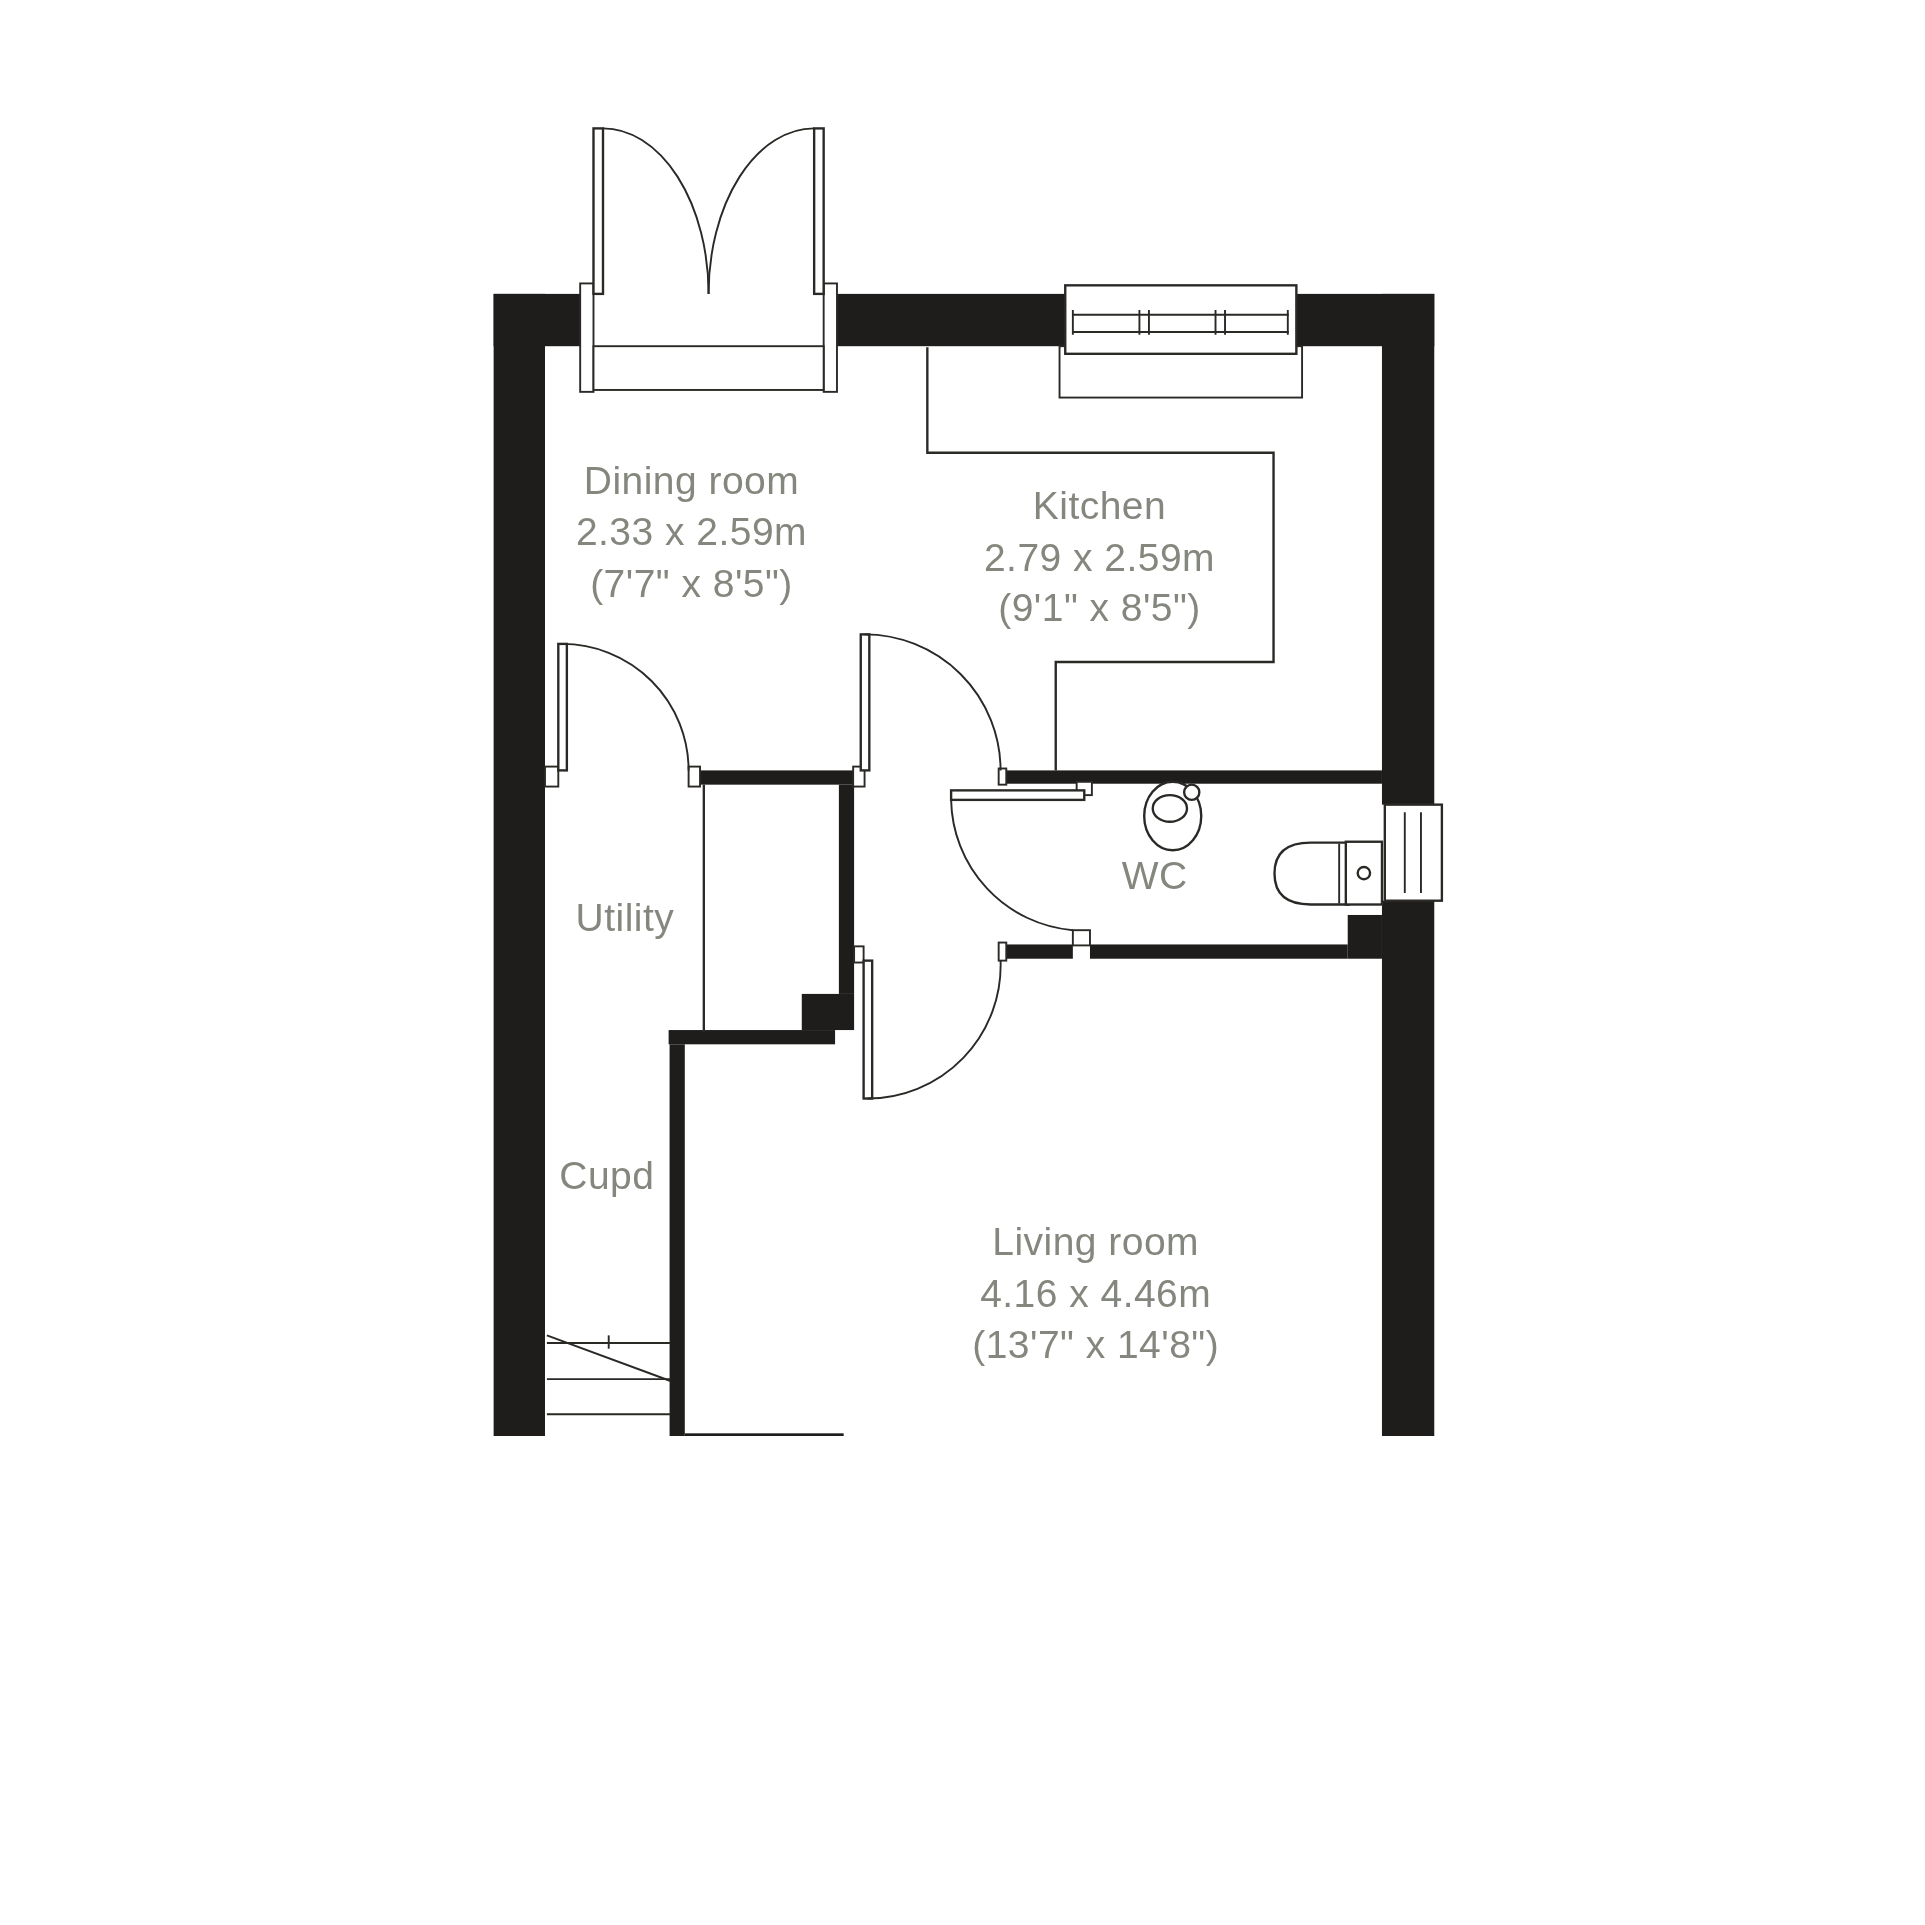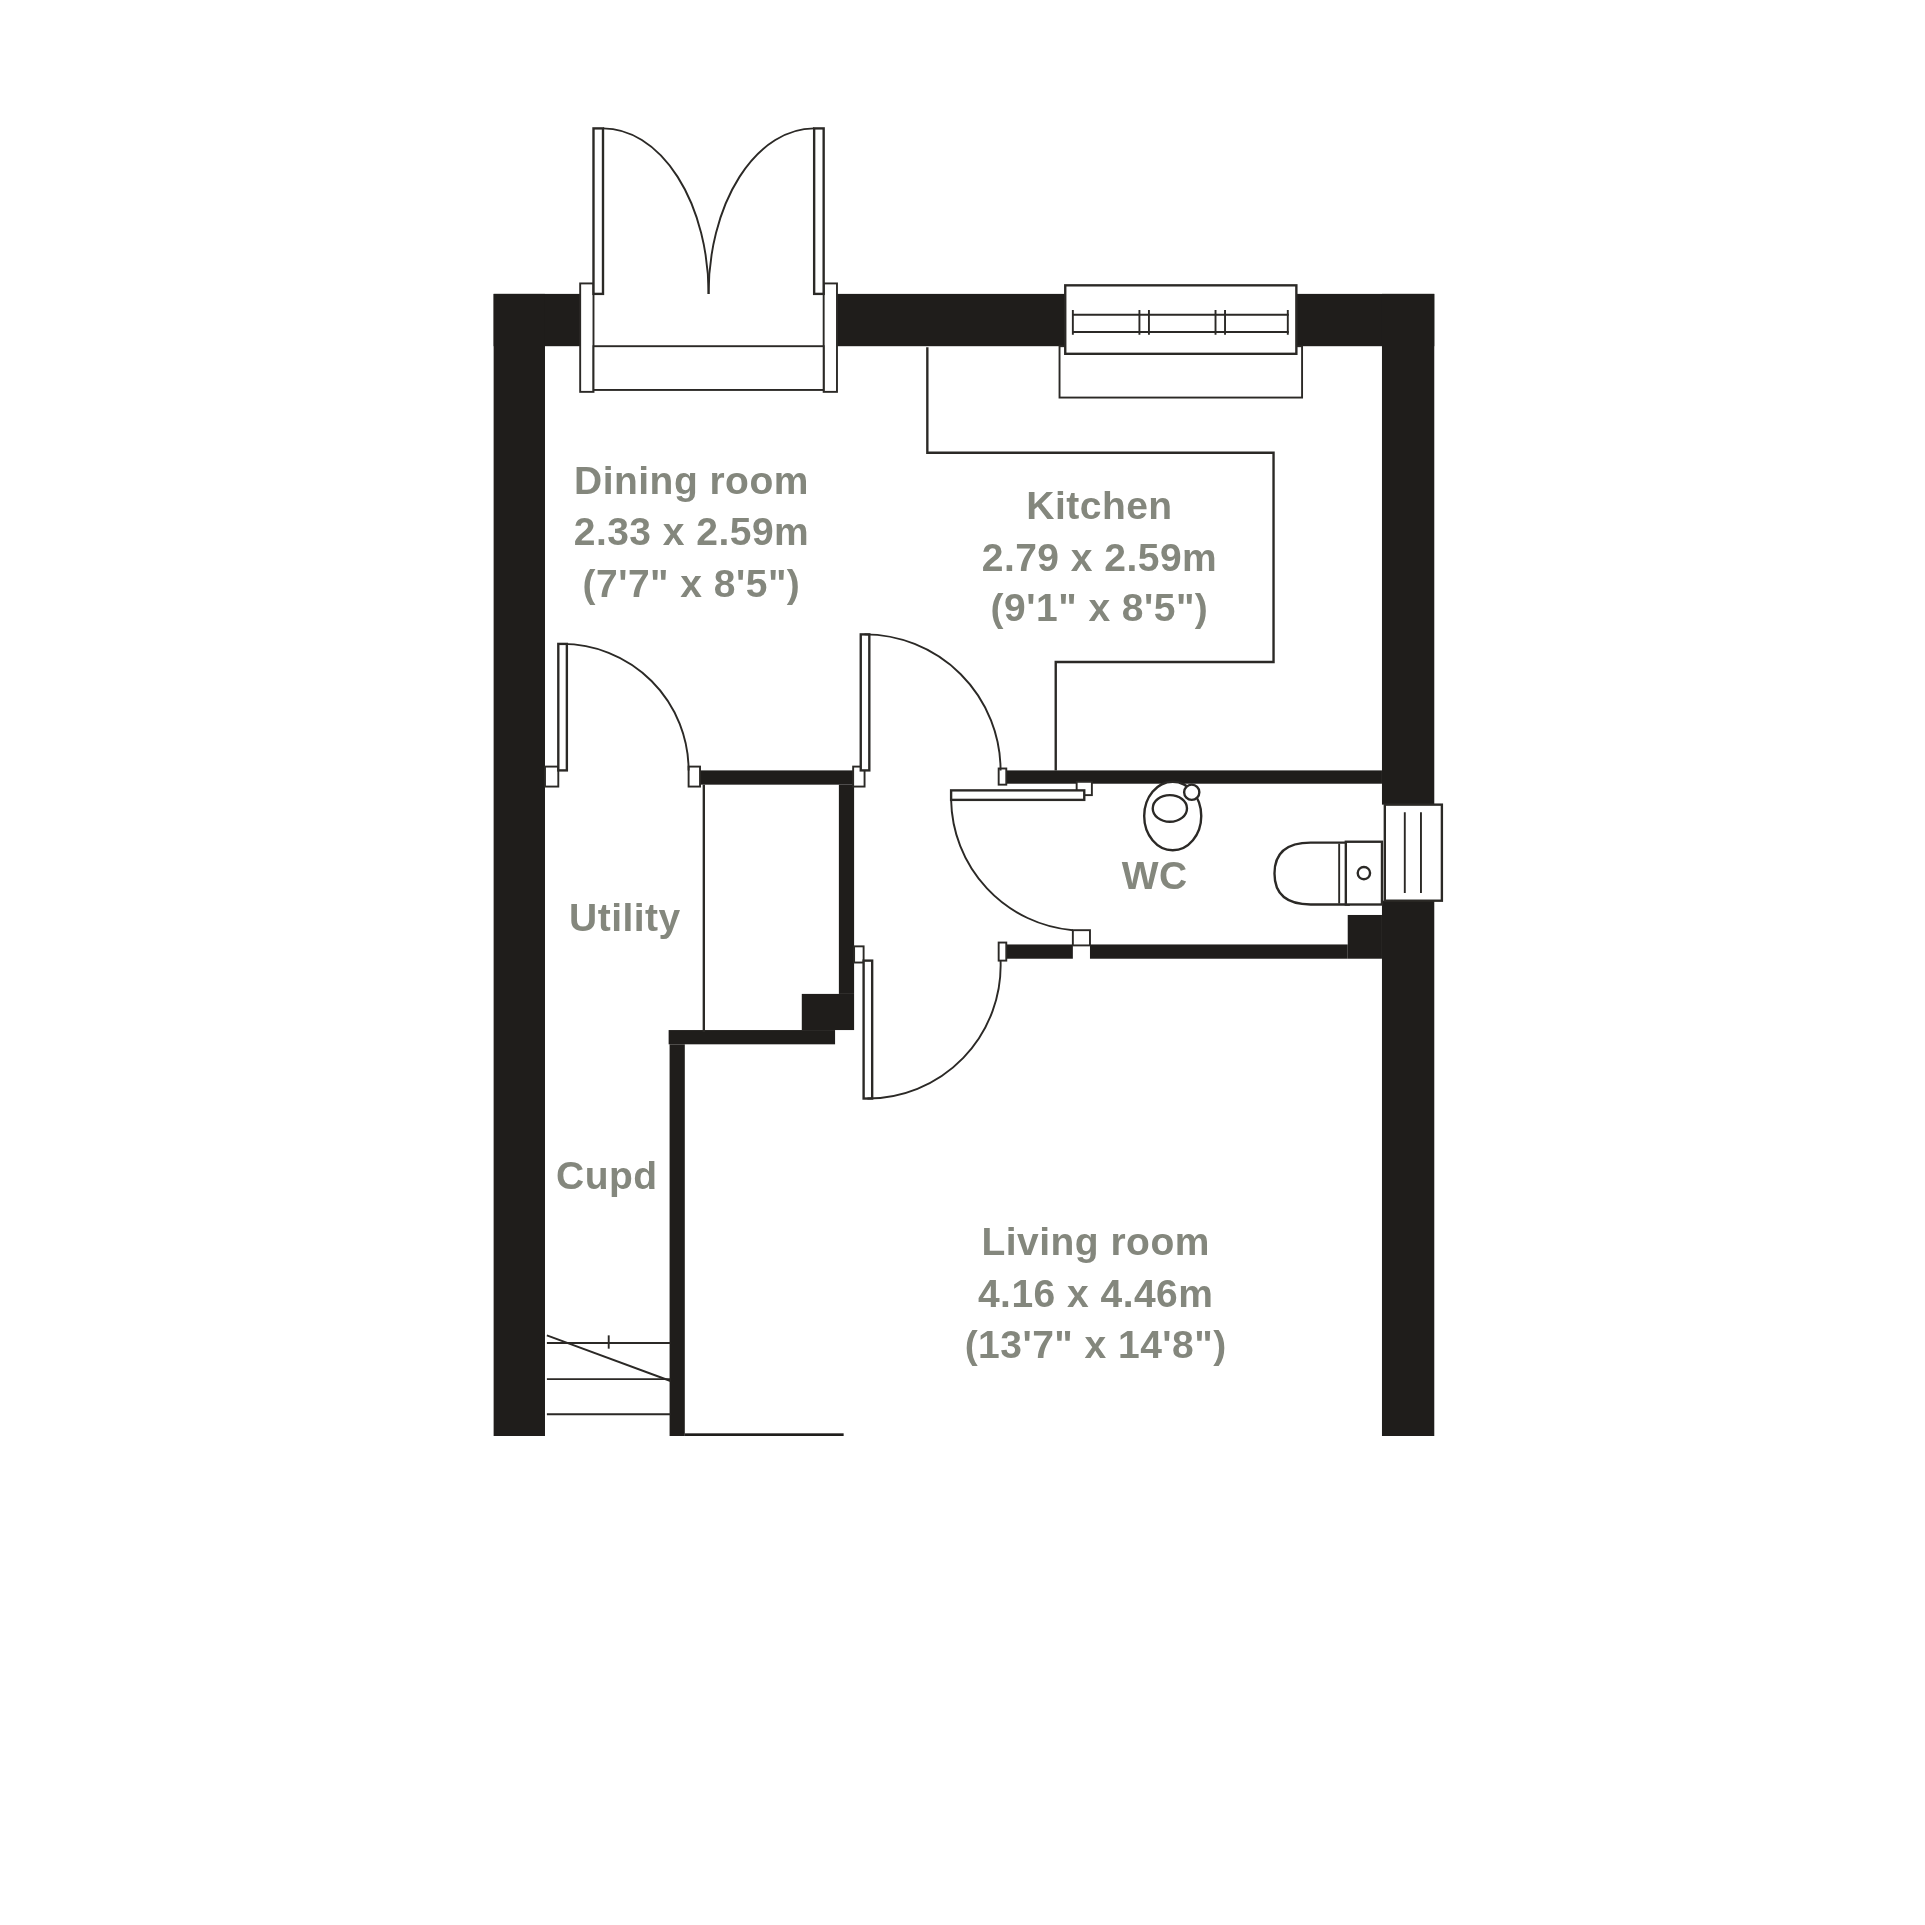--- a/index.html
+++ b/index.html
@@ -1,16 +1,16 @@
 <!DOCTYPE html>
 <html style="font-size:15px"><head>
 <meta charset="utf-8">
 <style>
   html,body{margin:0;padding:0;background:#ffffff;}
-  .page{position:relative;width:1926px;height:1436px;background:#eab308;overflow:hidden;font-weight:bold;}
+  .page{position:relative;width:1926px;height:1436px;background:#eab308;overflow:hidden;}
   svg{display:block;}
   .wall{fill:#1f1d1b;stroke:none;}
   .frame{fill:#ffffff;stroke:#2b2926;stroke-width:2;}
   .sill{fill:#ffffff;stroke:#2b2926;stroke-width:2;}
   .winbox{fill:#ffffff;stroke:#2b2926;stroke-width:2.5;}
   .winline{stroke:#2b2926;stroke-width:2;fill:none;}
   .leaf{fill:#ffffff;stroke:#2b2926;stroke-width:2.5;}
   .arc{fill:none;stroke:#2b2926;stroke-width:2;}
   .thin{fill:none;stroke:#2b2926;stroke-width:2.5;}
   .fixture{fill:#ffffff;stroke:#2b2926;stroke-width:2.5;}

